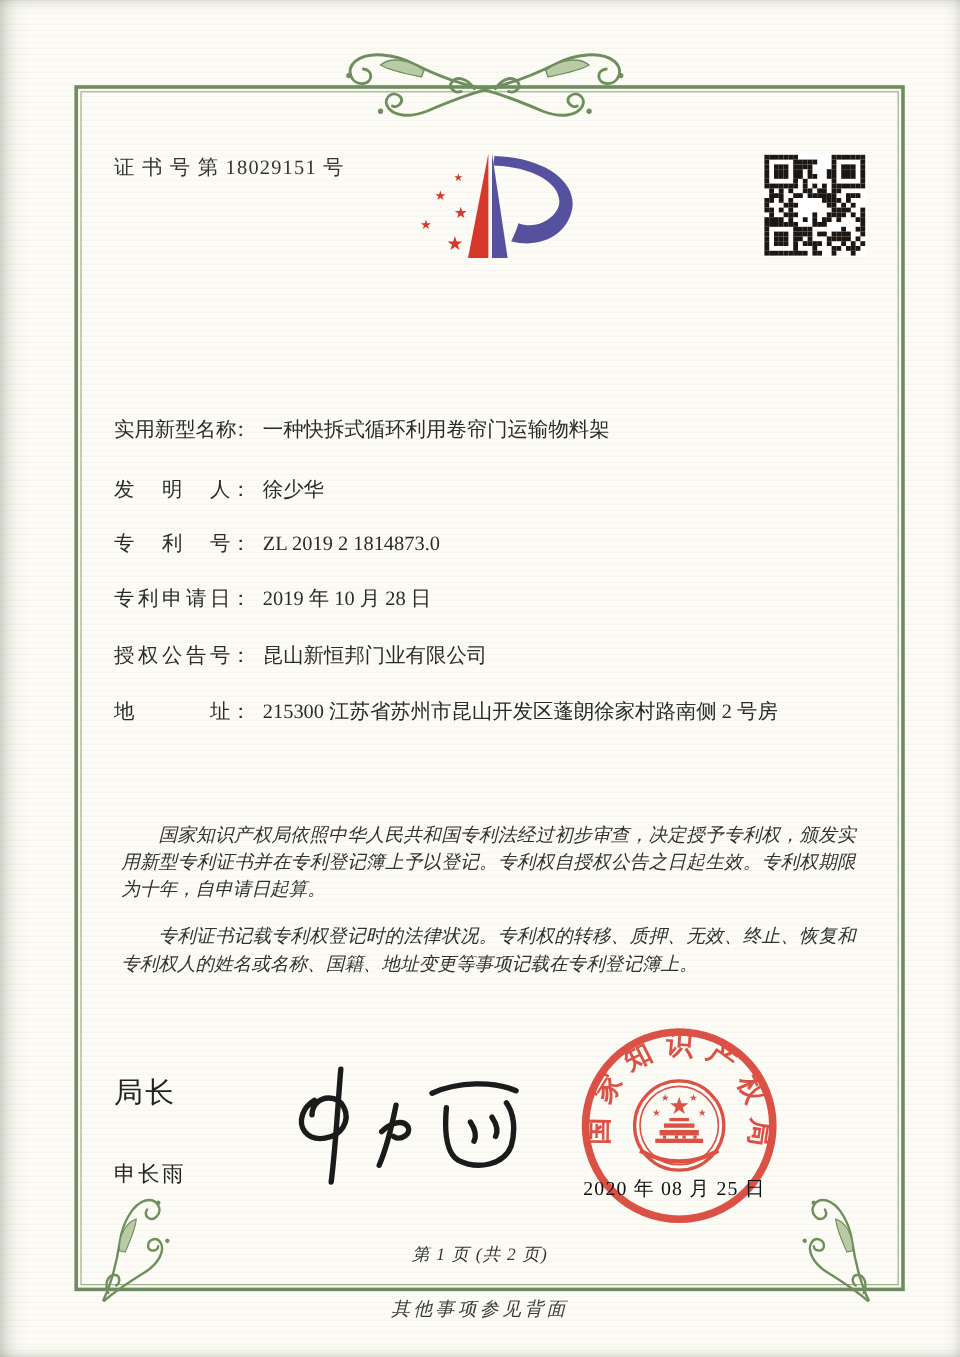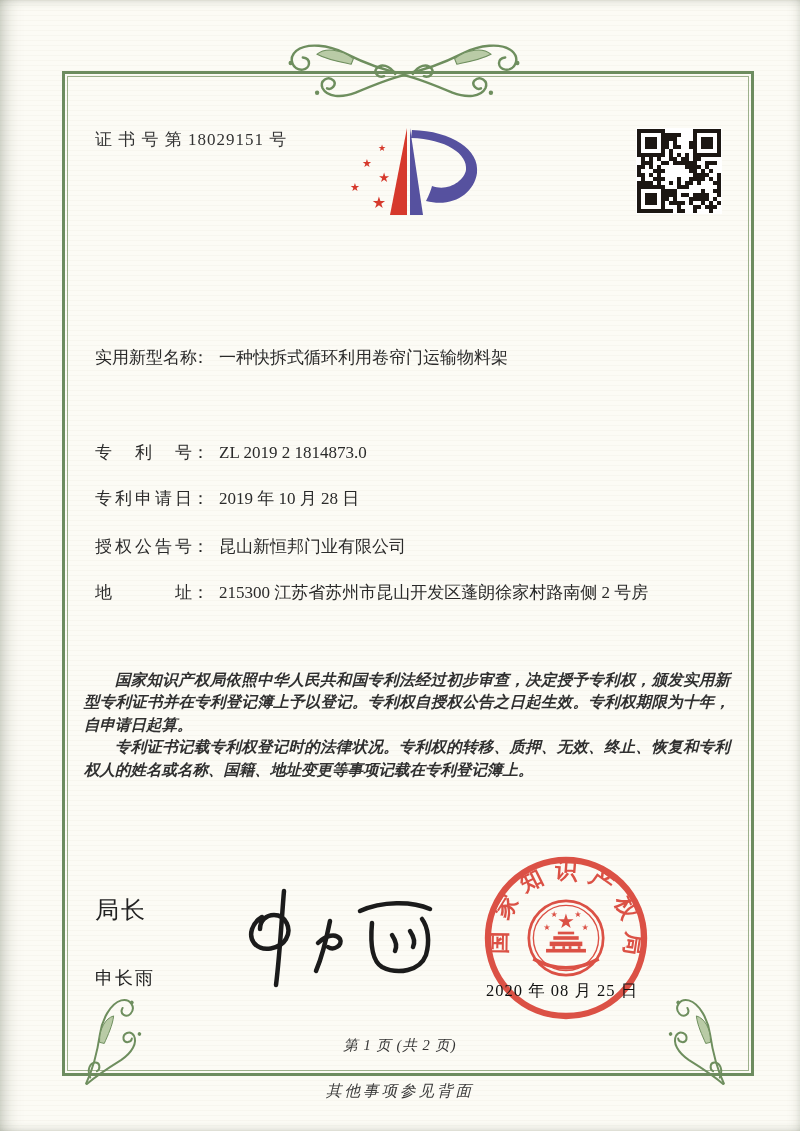--- a/index.html
+++ b/index.html
@@ -23,21 +23,21 @@
   .orndot{fill:#6e8e5e;}
   .certno{left:95px;top:128px;font-size:17px;letter-spacing:1px;color:#333;}
   .title{left:0;top:241px;width:800px;text-align:center;font-size:43px;font-weight:bold;
          letter-spacing:5px;color:#151515;}
   .frow{left:95px;width:640px;font-size:17px;color:#2a2a2a;white-space:nowrap;}
   .flabel{display:inline-block;width:97px;text-align:justify;text-align-last:justify;}
   .fval{margin-left:10px;}
   .grant2{position:absolute;left:337px;top:0;}
   .paras{left:84px;top:669px;width:646px;font-size:15.5px;line-height:22.4px;
          text-align:justify;color:#303030;font-style:italic;}
-  .paras p{margin:0;text-indent:2em;font-weight:bold;}
+  .paras p{margin:17px;text-indent:2em;}
   .sig-title{left:95px;top:894px;font-size:24px;letter-spacing:2px;}
   .sig-name{left:95px;top:966px;font-size:18px;letter-spacing:2px;}
   .pagefoot{left:0;top:1036px;width:800px;text-align:center;font-size:14.5px;letter-spacing:1px;color:#333;font-style:italic;}
   .backnote{left:0;top:1081px;width:800px;text-align:center;font-size:15.5px;letter-spacing:3px;
             font-style:italic;color:#3a3a3a;}
   .sealdate{left:486px;top:980px;font-size:16.5px;letter-spacing:1px;color:#111;z-index:5;}
   .sigsvg{left:222px;top:883px;z-index:4;}
   .sealbox{left:478px;top:850px;z-index:3;}
   .qr{left:636px;top:128px;}
   .logo{left:340px;top:118px;}
@@ -327,20 +327,23 @@
         <rect x="45" y="81" width="4" height="4"></rect>
         <rect x="57" y="81" width="4" height="4"></rect>
         <rect x="73" y="81" width="4" height="4"></rect>
       </g>
   </svg>
 
 
   <div class="abs frow" style="top:346px">
     <span class="flabel">实用新型名称</span><span>：</span><span class="fval">一种快拆式循环利用卷帘门运输物料架</span>
   </div>
+  <div class="abs frow" style="top:396px">
+    <span class="flabel">发明人</span><span>：</span><span class="fval">徐少华</span>
+  </div>
   <div class="abs frow" style="top:441px">
     <span class="flabel">专利号</span><span>：</span><span class="fval">ZL 2019 2 1814873.0</span>
   </div>
   <div class="abs frow" style="top:487px">
     <span class="flabel">专利申请日</span><span>：</span><span class="fval">2019 年 10 月 28 日</span>
   </div>
   <div class="abs frow" style="top:535px">
     <span class="flabel">授权公告号</span><span>：</span><span class="fval">昆山新恒邦门业有限公司</span>
   </div>
   <div class="abs frow" style="top:581px">

